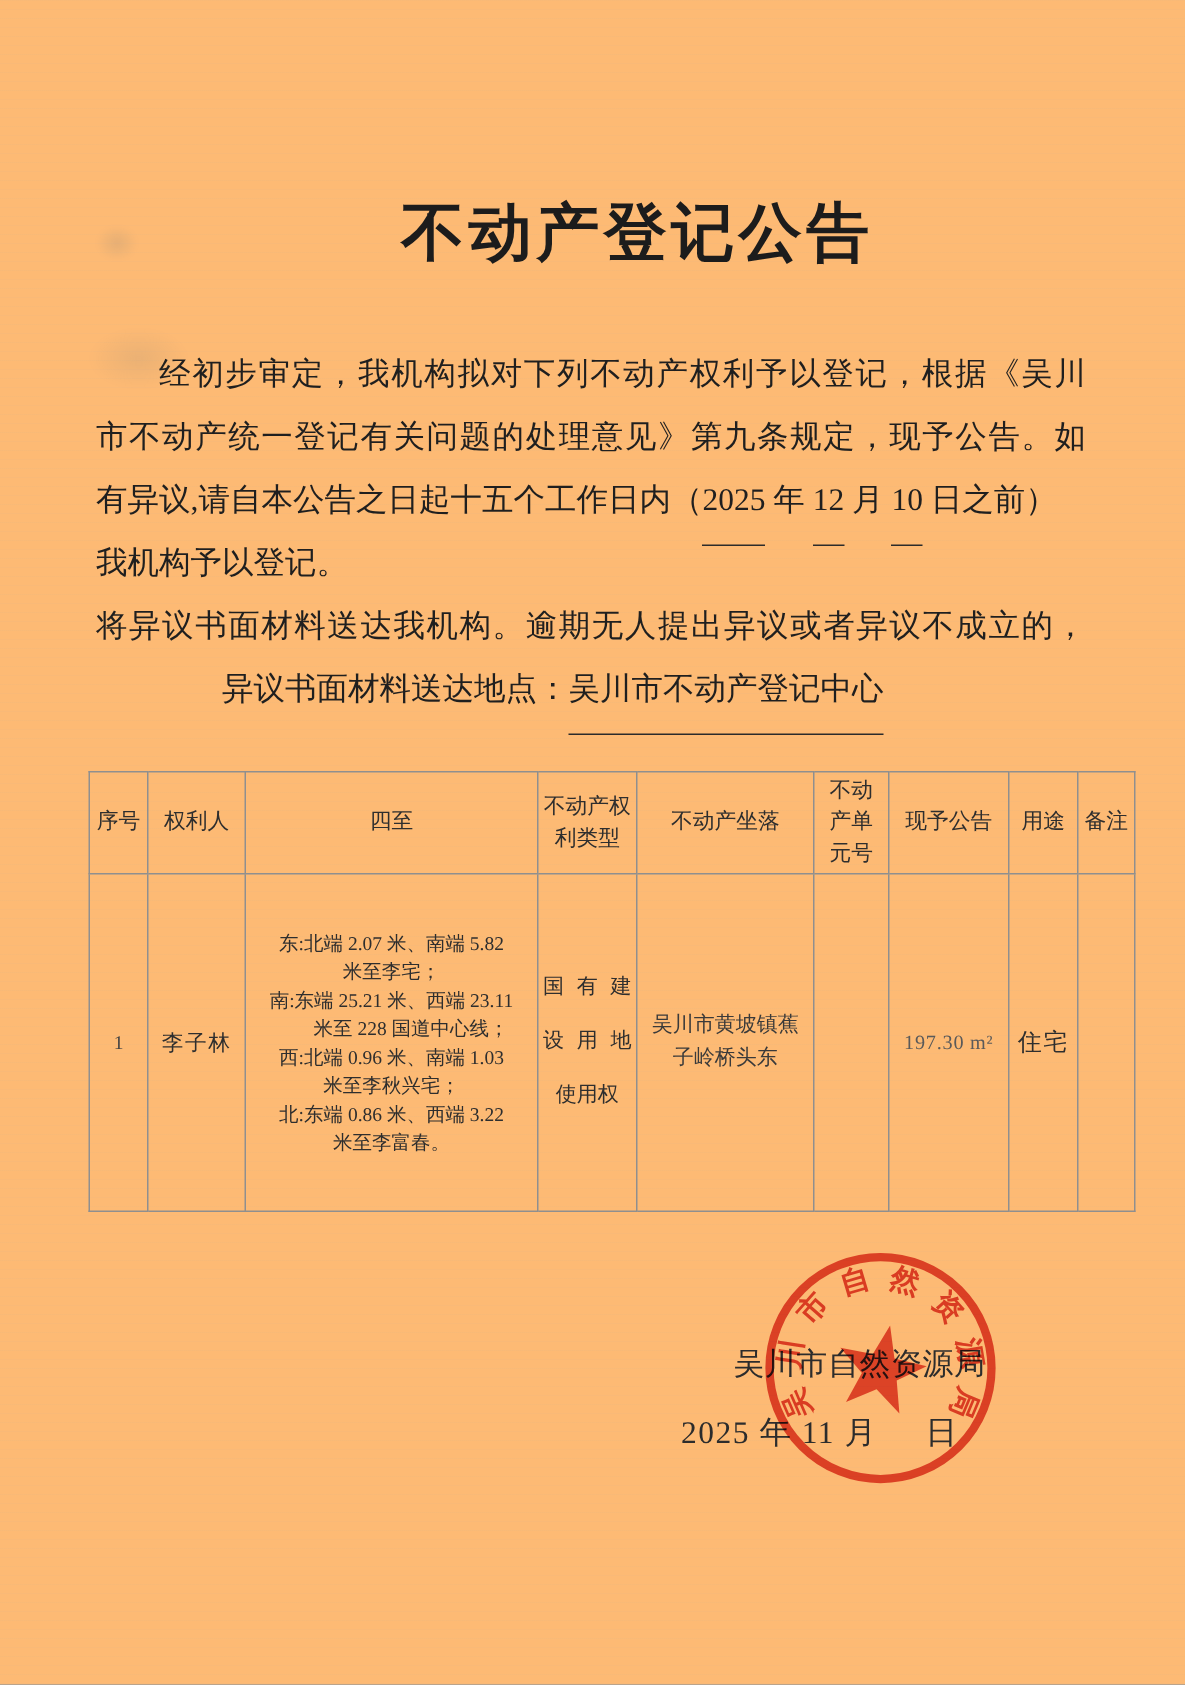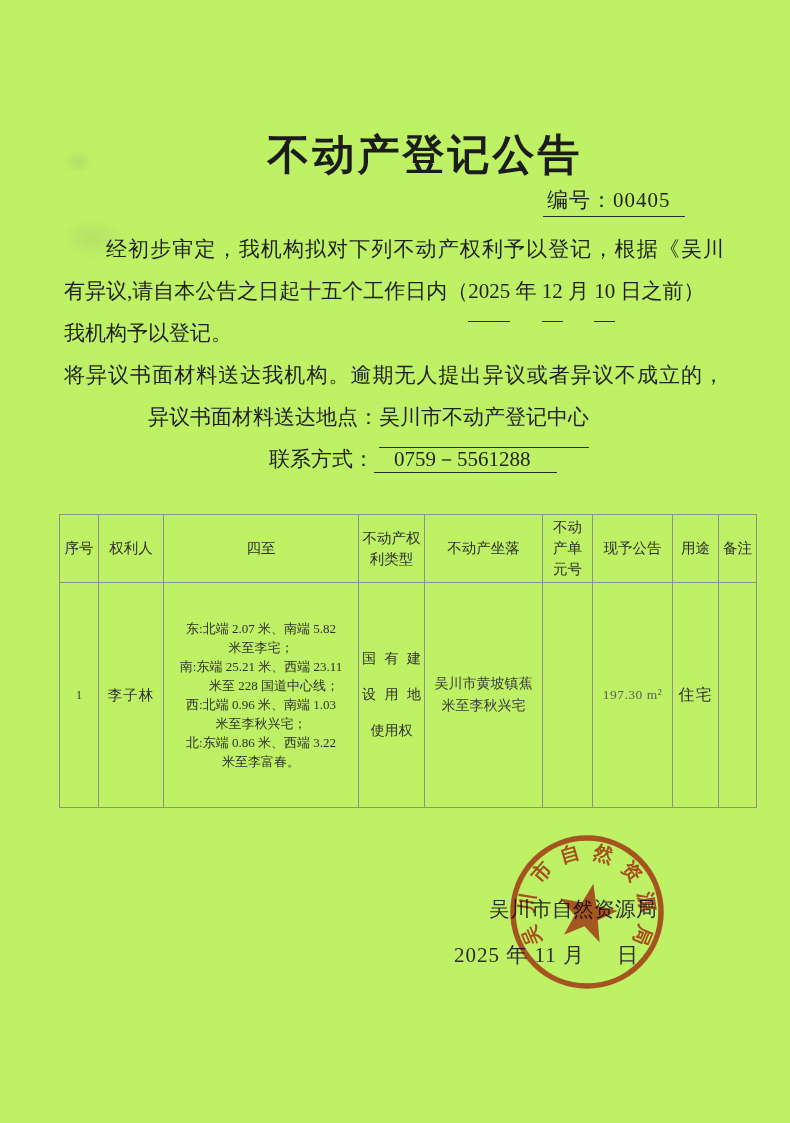--- a/index.html
+++ b/index.html
@@ -1,20 +1,20 @@
 <!DOCTYPE html>
 <html><head>
 <meta charset="utf-8">
 <style>
   html,body{margin:0;padding:0;background:#888;}
   .page{
     position:relative;
     width:790px;height:1123px;
     margin:0 auto;
-    background:#bef264;
+    background:#fdba74;
     overflow:hidden;
     font-family:"Liberation Serif","DejaVu Serif",serif;
     color:#222;
   }
   
   .page::before{
     content:"";position:absolute;inset:0;pointer-events:none;
     background:repeating-linear-gradient(180deg,rgba(170,170,170,0.05) 0 1px,transparent 1px 6px);
   }
   .smudge{position:absolute;filter:blur(1.5px);opacity:.5;pointer-events:none;}
@@ -98,29 +98,28 @@
 </head>
 <body>
 
 <div class="page">
 
   <div class="smudge s1"></div>
   <div class="smudge s2"></div>
 
   <div class="doc-title">不动产登记公告</div>
 
-  <div class="doc-no"><span>编号：</span><span>00405</span></div>
 
   <div class="notice">
     <div class="pline fill indent">经初步审定，我机构拟对下列不动产权利予以登记，根据《吴川</div>
+    <div class="pline fill">市不动产统一登记有关问题的处理意见》第九条规定，现予公告。如</div>
     <div class="pline"><span>有异议,请自本公告之日起十五个工作日内（</span><span class="u">2025</span><span> 年 </span><span class="u">12</span><span> 月 </span><span class="u">10</span><span> 日之前）</span></div>
     <div class="pline">我机构予以登记。</div>
     <div class="pline fill">将异议书面材料送达我机构。逾期无人提出异议或者异议不成立的，</div>
     <div class="pline delivery-line"><span>异议书面材料送达地点：</span><span class="u">吴川市不动产登记中心</span></div>
-    <div class="pline contact-line"><span>联系方式：</span><span class="u contact-val">0759－5561288</span></div>
   </div>
 
   <table class="reg">
     <colgroup>
       <col style="width:39px">
         <col style="width:65px">
         <col style="width:195px">
       <col style="width:66px">
         <col style="width:118px">
         <col style="width:50px">
@@ -150,21 +149,21 @@
 南:东端 25.21 米、西端 23.11
 　　米至 228 国道中心线；
 西:北端 0.96 米、南端 1.03
 米至李秋兴宅；
 北:东端 0.86 米、西端 3.22
 米至李富春。</td>
         <td class="rtype">国 有 建
 设 用 地
 使用权</td>
         <td class="loc">吴川市黄坡镇蕉
-米至李秋兴宅</td>
+子岭桥头东</td>
         <td></td>
         <td class="area">197.30 m²</td>
         <td class="usage">住宅</td>
         <td></td>
       </tr>
     </tbody>
   </table>
 
   <div class="issuer">吴川市自然资源局</div>
 

